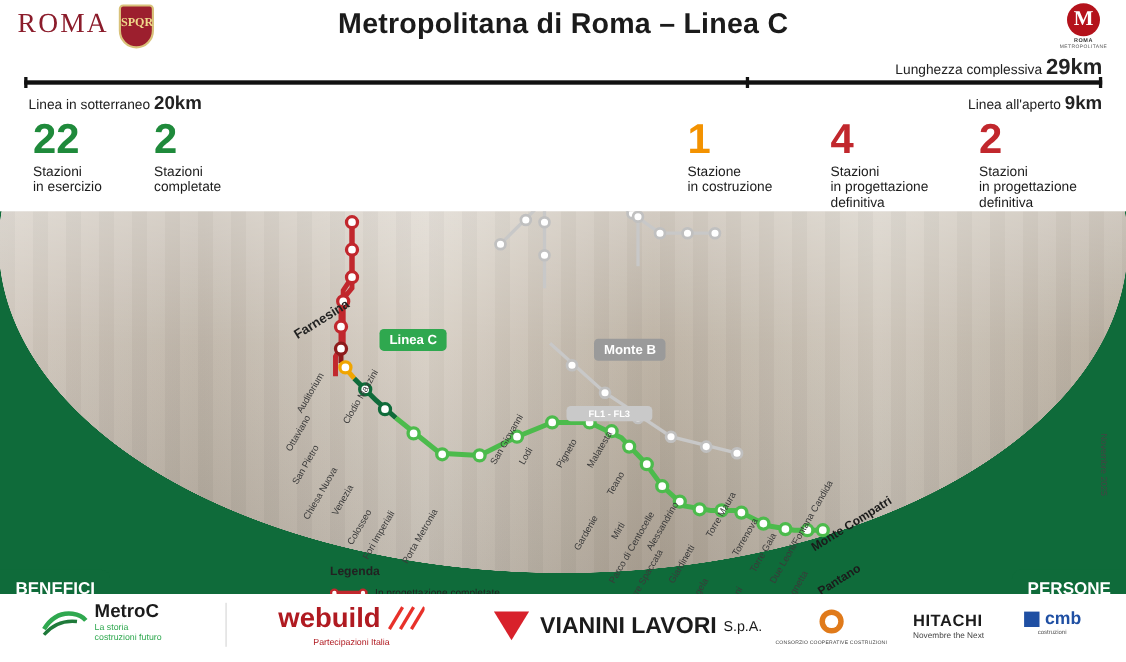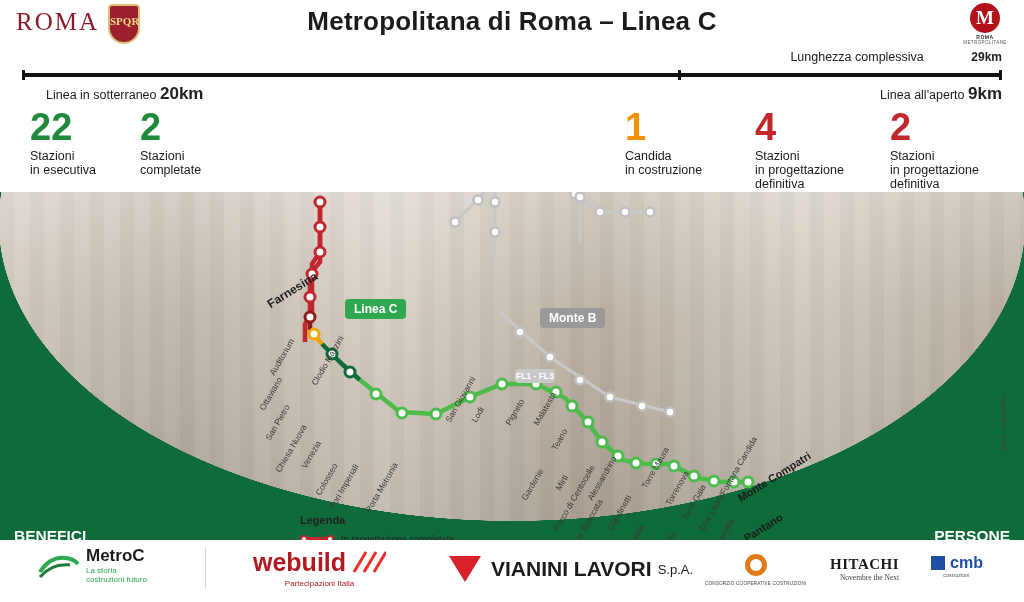--- a/index.html
+++ b/index.html
@@ -23,27 +23,27 @@
      font-size:26px; font-weight:bold; color:#1b1b1b; letter-spacing:.2px; }
   .mlogo { position:absolute; right:16px; top:3px; width:46px; height:46px; text-align:center; }
   .mlogo .disc { width:30px; height:30px; border-radius:50%; background:#b4121b; margin:0 auto;
      color:#fff; font-weight:bold; font-size:19px; line-height:30px; font-family:"Liberation Serif",serif;}
   .mlogo .t1 { font-size:5px; font-weight:bold; color:#333; letter-spacing:.5px; margin-top:1px;}
   .mlogo .t2 { font-size:4.5px; color:#555; letter-spacing:.4px; }
 
   
   .lenwrap { position:absolute; left:0; top:50px; width:1024px; height:62px; }
   .len-top-label { position:absolute; right:22px; top:0px; font-size:12.5px; color:#222; }
-  .len-top-label b { font-size:12px;margin-left:44px; }
+  .len-top-label b { font-size:20px; }
   .bar { position:absolute; left:22px; top:20px; width:980px; height:10px; }
   .bar .seg-under { position:absolute; left:0; top:3px; width:658px; height:4px; background:#111; }
   .bar .seg-open  { position:absolute; left:658px; top:3px; width:322px; height:4px; background:#111; }
   .tick { position:absolute; top:0; width:3px; height:10px; background:#111; }
   .bar-caps { position:absolute; left:22px; top:34px; width:980px; }
-  .cap-l { position:absolute; left:24px; top:0; font-size:12.5px; color:#222; }
+  .cap-l { position:absolute; left:4px; top:0; font-size:12.5px; color:#222; }
   .cap-r { position:absolute; right:0; top:0; font-size:12.5px; color:#222; }
   .cap-l b, .cap-r b { font-size:17px; }
 
   
   .stats { position:absolute; left:0; top:108px; width:1024px; height:84px; }
   .stat { position:absolute; top:0; }
   .stat .num { font-size:38px; font-weight:bold; line-height:38px; }
   .stat .lab { font-size:12.5px; color:#1c1c1c; line-height:14px; margin-top:3px; }
   .g { color:#1f8a3b; } .o { color:#f39200; } .r { color:#c1272d; }
 
@@ -61,21 +61,21 @@
      background:radial-gradient(ellipse 515px 300px at 512px 30px, rgba(0,0,0,0) 0 99.6%, #0f6b3a 99.7%); }
 
   
   .map { position:absolute; left:250px; top:-180px; width:560px; height:540px; }
   .maplabel { position:absolute; font-size:8.5px; color:#3a3a3a; white-space:nowrap;
      transform-origin:left bottom; }
   .badge { position:absolute; border-radius:4px; color:#fff; font-weight:bold; font-size:12px;
      padding:3px 9px; }
   .badge.c { background:#2fa84f; }
   .badge.b { background:#9a9a9a; }
-  .badge.fl { background:#c9c9c9; color:#fff; font-size:8.5px; padding:2px 1px; }
+  .badge.fl { background:#c9c9c9; color:#fff; font-size:8.5px; padding:2px 20px; }
 
   
   .legend { position:absolute; left:300px; top:322px; width:230px; }
   .legend h4 { margin:0 0 5px 0; font-size:11px; color:#222; font-weight:bold; }
   .lrow { display:flex; align-items:center; height:15px; font-size:9.2px; color:#222; }
   .lline { width:34px; height:3px; margin-right:7px; position:relative; }
   .lline i { position:absolute; top:-2.5px; width:8px; height:8px; border-radius:50%;
      background:#fff; border:2px solid currentColor; }
   .lline i.a { left:0; } .lline i.b { right:0; }
 
@@ -85,21 +85,21 @@
   .ban.left { left:0; top:326px; border-radius:0 8px 8px 0; }
   .ban.right { right:0; top:326px; border-radius:8px 0 0 8px; text-align:right; }
 
   
   .footer { position:absolute; left:0; top:540px; width:1024px; height:62px; background:#fff; }
   .f-metroc { position:absolute; left:38px; top:6px; }
   .f-sep { position:absolute; left:205px; top:8px; width:1px; height:40px; background:#d5d5d5; }
   .f-webuild { position:absolute; left:253px; top:8px; }
   .f-vianini { position:absolute; left:445px; top:12px; }
   .f-ccc { position:absolute; left:705px; top:12px; text-align:center; }
-  .f-hitachi { position:absolute; left:830px; top:16px; text-align:right;font-family:Liberation Serif, serif; }
+  .f-hitachi { position:absolute; left:830px; top:16px; text-align:left; }
   .f-cmb { position:absolute; left:930px; top:14px; text-align:center; }
 
   .vdate { position:absolute; right:16px; top:202px; font-size:8px; color:#444;
      writing-mode:vertical-rl; }
 </style>
 </head>
 <body>
 
 <div class="page">
 
@@ -138,34 +138,34 @@
         <b>9km</b>
       </div>
     </div>
   </div>
 
   <div class="stats">
     <div class="stat" style="left:30px;">
       <div class="num g">22</div>
       <div class="lab">
         <span>Stazioni</span><br>
-        <span>in esecutiva</span>
+        <span>in esercizio</span>
       </div>
     </div>
     <div class="stat" style="left:140px;">
       <div class="num g">2</div>
       <div class="lab">
         <span>Stazioni</span><br>
         <span>completate</span>
       </div>
     </div>
     <div class="stat" style="left:625px;">
       <div class="num o">1</div>
       <div class="lab">
-        <span>Candida</span><br>
+        <span>Stazione</span><br>
         <span>in costruzione</span>
       </div>
     </div>
     <div class="stat" style="left:755px;">
       <div class="num r">4</div>
       <div class="lab">
         <span>Stazioni</span><br>
         <span>in progettazione</span><br>
         <span>definitiva</span>
       </div>

